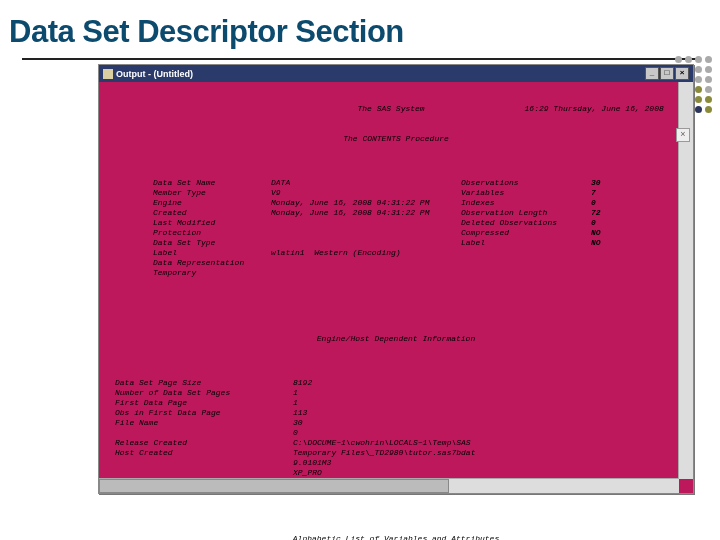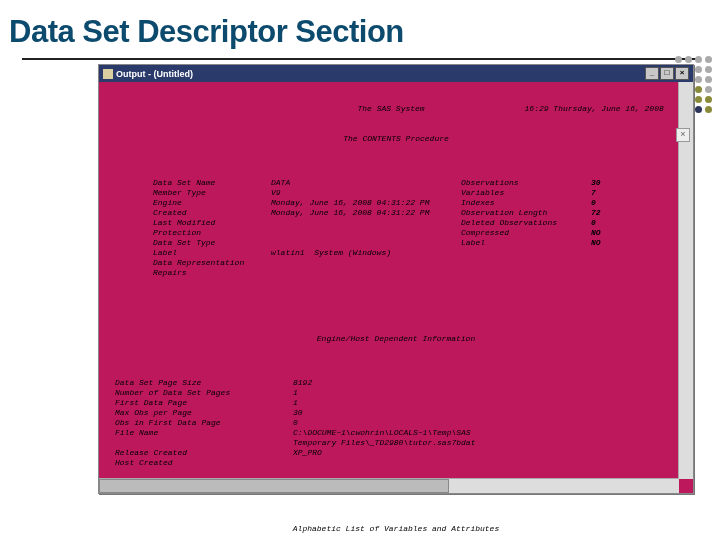--- a/index.html
+++ b/index.html
@@ -168,32 +168,32 @@
 
   <div class="content">
     <div class="hdr-row">
       <span style="width:160px"></span>
       <span class="hdr-center">The SAS System</span>
       <span class="hdr-right"><span>16:29 Thursday, June 16, 2008</span>   <span>3</span></span>
     </div>
     <div class="center-line">The CONTENTS Procedure</div>
 
     <div class="cols">
-      <div class="c1" style="padding-left:48px" id="dl"><div>Data Set Name</div><div>Member Type</div><div>Engine</div><div>Created</div><div>Last Modified</div><div>Protection</div><div>Data Set Type</div><div>Label</div><div>Data Representation</div><div>Repairs</div></div>
-      <div class="c2" id="dv"><div>DATA</div><div>V9</div><div>Monday, June 16, 2008 04:31:22 PM</div><div>Monday, June 16, 2008 04:31:22 PM</div><div> </div><div> </div><div> </div><div>wlatin1  System (Windows)</div></div>
+      <div class="c1" style="padding-left:48px" id="dl"><div>Data Set Name</div><div>Member Type</div><div>Engine</div><div>Created</div><div>Last Modified</div><div>Protection</div><div>Data Set Type</div><div>Label</div><div>Data Representation</div><div>Temporary</div></div>
+      <div class="c2" id="dv"><div>DATA</div><div>V9</div><div>Monday, June 16, 2008 04:31:22 PM</div><div>Monday, June 16, 2008 04:31:22 PM</div><div> </div><div> </div><div> </div><div>wlatin1  Western (Encoding)</div></div>
       <div class="c3" id="rl"><div>Observations</div><div>Variables</div><div>Indexes</div><div>Observation Length</div><div>Deleted Observations</div><div>Compressed</div><div>Label</div></div>
       <div class="c4" id="rv" style="font-weight:bold"><div>30</div><div>7</div><div>0</div><div>72</div><div>0</div><div>NO</div><div>NO</div></div>
     </div>
 
     <div style="height:6px"></div>
     <div class="center-line">Engine/Host Dependent Information</div>
 
     <div class="eng-cols">
-      <div class="e1" id="el"><div>Data Set Page Size</div><div>Number of Data Set Pages</div><div>First Data Page</div><div>Max Obs per Page</div><div>Obs in First Data Page</div><div>File Name</div><div> </div><div>Release Created</div><div>Host Created</div></div>
-      <div class="e2" id="ev"><div>8192</div><div>1</div><div>1</div><div>30</div><div>0</div><div>C:\DOCUME~1\cwohrin\LOCALS~1\Temp\SAS</div><div>Temporary Files\_TD2980\tutor.sas7bdat</div><div>XP_PRO</div></div>
+      <div class="e1" id="el"><div>Data Set Page Size</div><div>Number of Data Set Pages</div><div>First Data Page</div><div>Obs in First Data Page</div><div>File Name</div><div> </div><div>Release Created</div><div>Host Created</div></div>
+      <div class="e2" id="ev"><div>8192</div><div>1</div><div>1</div><div>113</div><div>30</div><div>0</div><div>C:\DOCUME~1\cwohrin\LOCALS~1\Temp\SAS</div><div>Temporary Files\_TD2980\tutor.sas7bdat</div><div>9.0101M3</div><div>XP_PRO</div></div>
     </div>
 
     <div style="height:6px"></div>
     <div class="center-line">Alphabetic List of Variables and Attributes</div>
     
     
     
   </div>
 
   <div class="scroll-y"></div>

